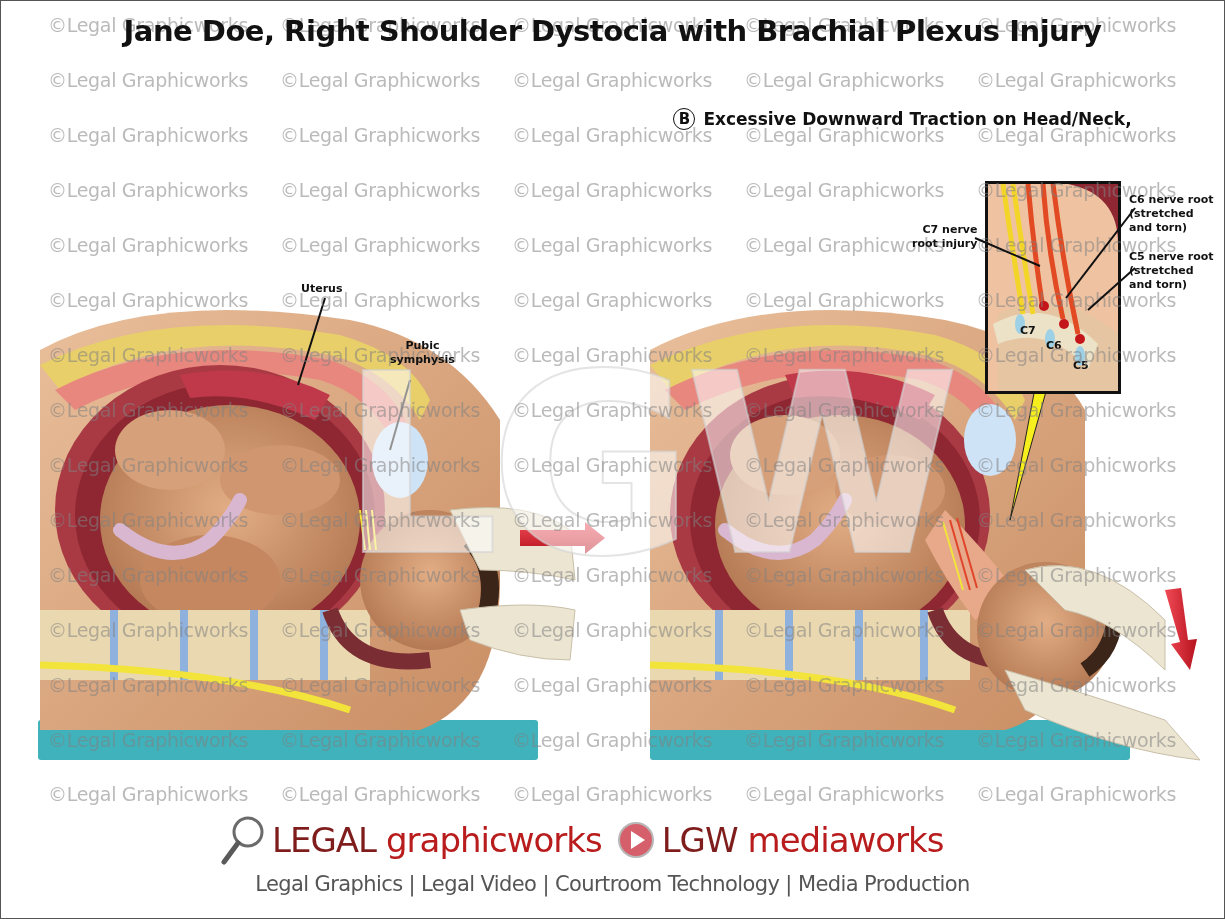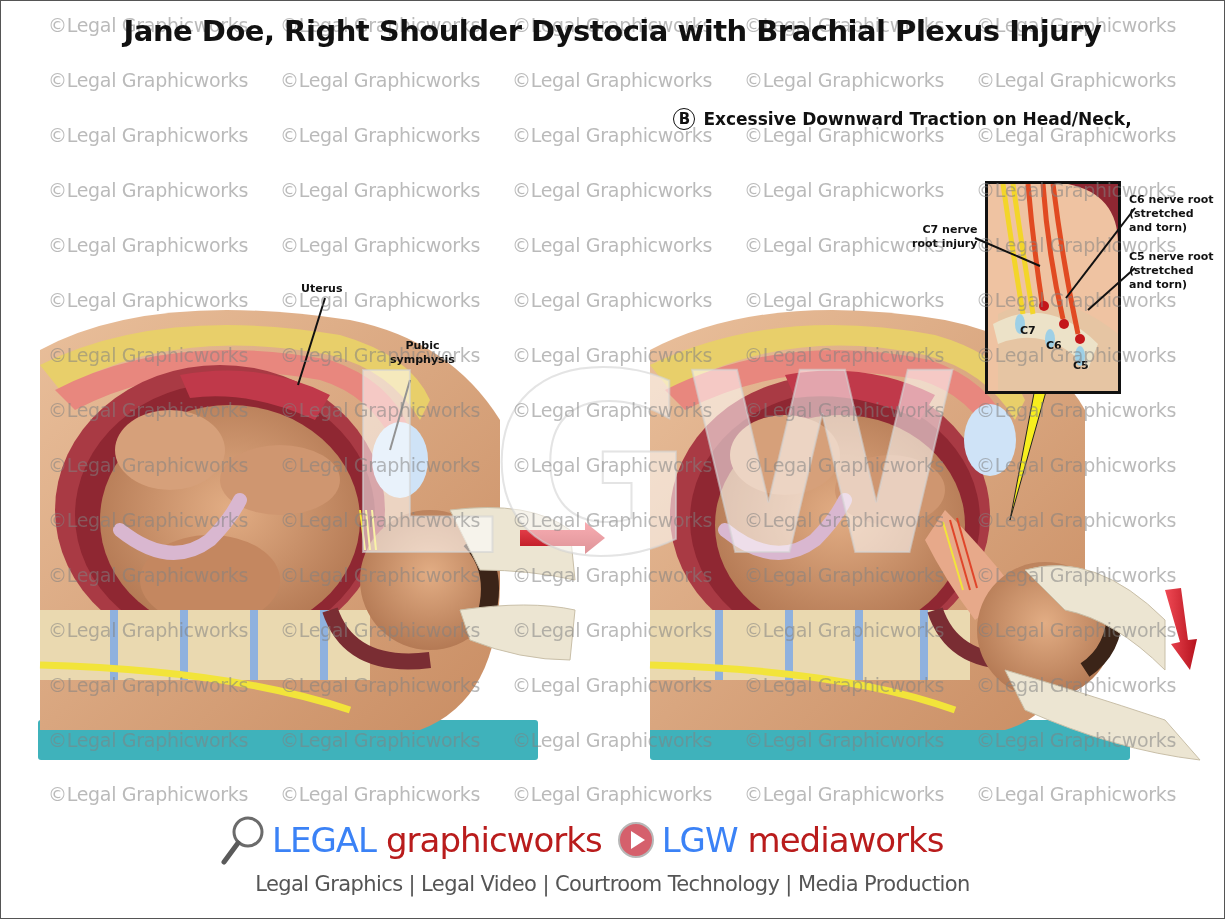--- a/index.html
+++ b/index.html
@@ -11,21 +11,21 @@
   .subtitle { position: absolute; text-align: center; font-family: "DejaVu Sans", sans-serif; font-weight: bold; font-size: 17px; color: #111; z-index: 6; line-height: 24px; }
   .sub-a { left: 110px; top: 107px; width: 340px; }
   .sub-b { left: 620px; top: 107px; width: 565px; }
   .circle-letter { display: inline-block; width: 20px; height: 20px; border: 1.5px solid #111; border-radius: 50%; text-align: center; line-height: 20px; font-size: 15px; margin-right: 8px; vertical-align: 1px; }
   .panel { position: absolute; z-index: 2; }
   .panel-a { left: 30px; top: 280px; width: 600px; height: 490px; }
   .panel-b { left: 645px; top: 290px; width: 580px; height: 480px; }
   .label { position: absolute; font-family: "DejaVu Sans", sans-serif; font-weight: bold; font-size: 11px; color: #111; line-height: 14px; z-index: 7; }
   .inset { position: absolute; left: 985px; top: 181px; width: 130px; height: 207px; border: 3px solid #111; z-index: 4; overflow: hidden; background: #f1c7a6; }
   .footer-brand { position: absolute; left: 220px; top: 815px; width: 800px; height: 50px; z-index: 6; display: flex; align-items: center; font-family: "DejaVu Sans", sans-serif; font-size: 34px; }
-  .brand-red { color: #3b82f6; letter-spacing: -1px; }
+  .brand-red { color: #7f1d1d; letter-spacing: -1px; }
   .brand-gray { color: #b91c1c; margin-left: 10px; letter-spacing: -1px; }
   .footer-tag { position: absolute; left: 0; top: 872px; width: 1225px; text-align: center; z-index: 6; font-family: "DejaVu Sans", sans-serif; font-size: 21px; color: #555; letter-spacing: -0.6px; }
   .lgw-big { position: absolute; left: 340px; top: 320px; z-index: 3; font-family: "DejaVu Sans", sans-serif; font-size: 250px; font-weight: bold; color: rgba(255,255,255,0.55); letter-spacing: -10px; -webkit-text-stroke: 2px rgba(210,210,210,0.6); }
 </style>
 </head>
 <body>
 
 <div class="frame"></div>
 
 <div class="title">Jane Doe, Right Shoulder Dystocia with Brachial Plexus Injury</div>

